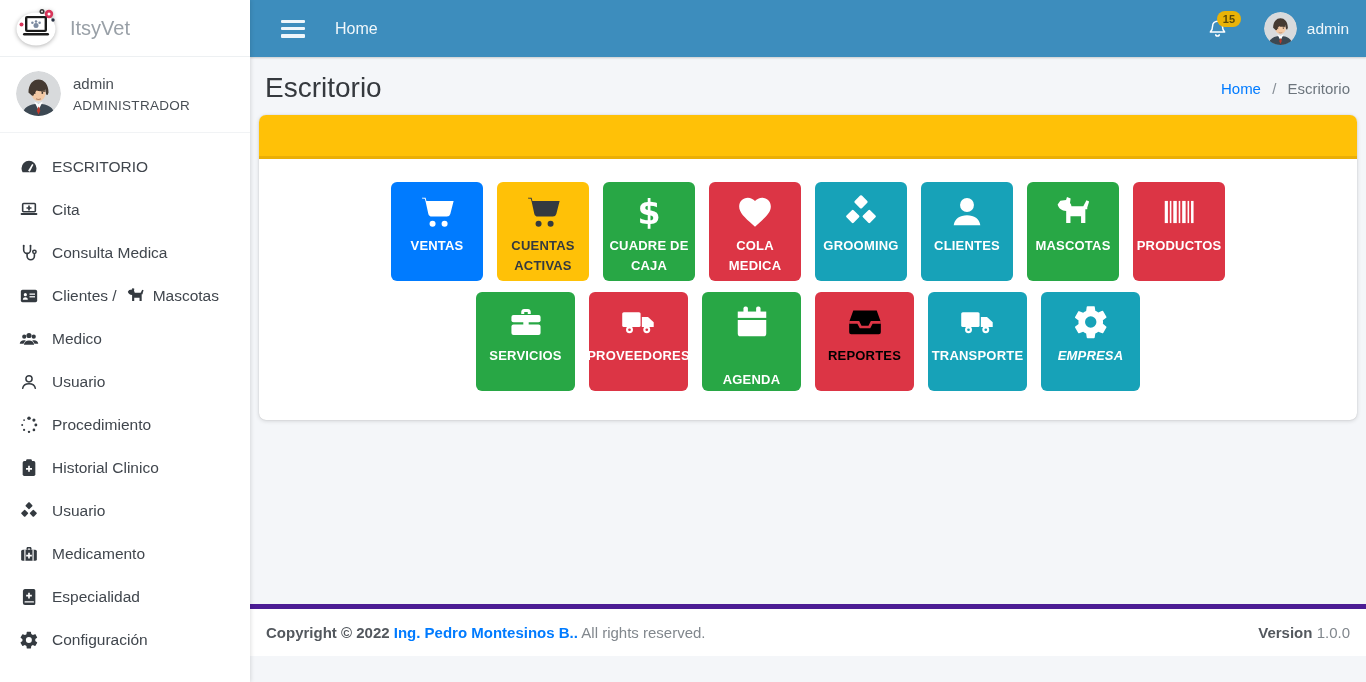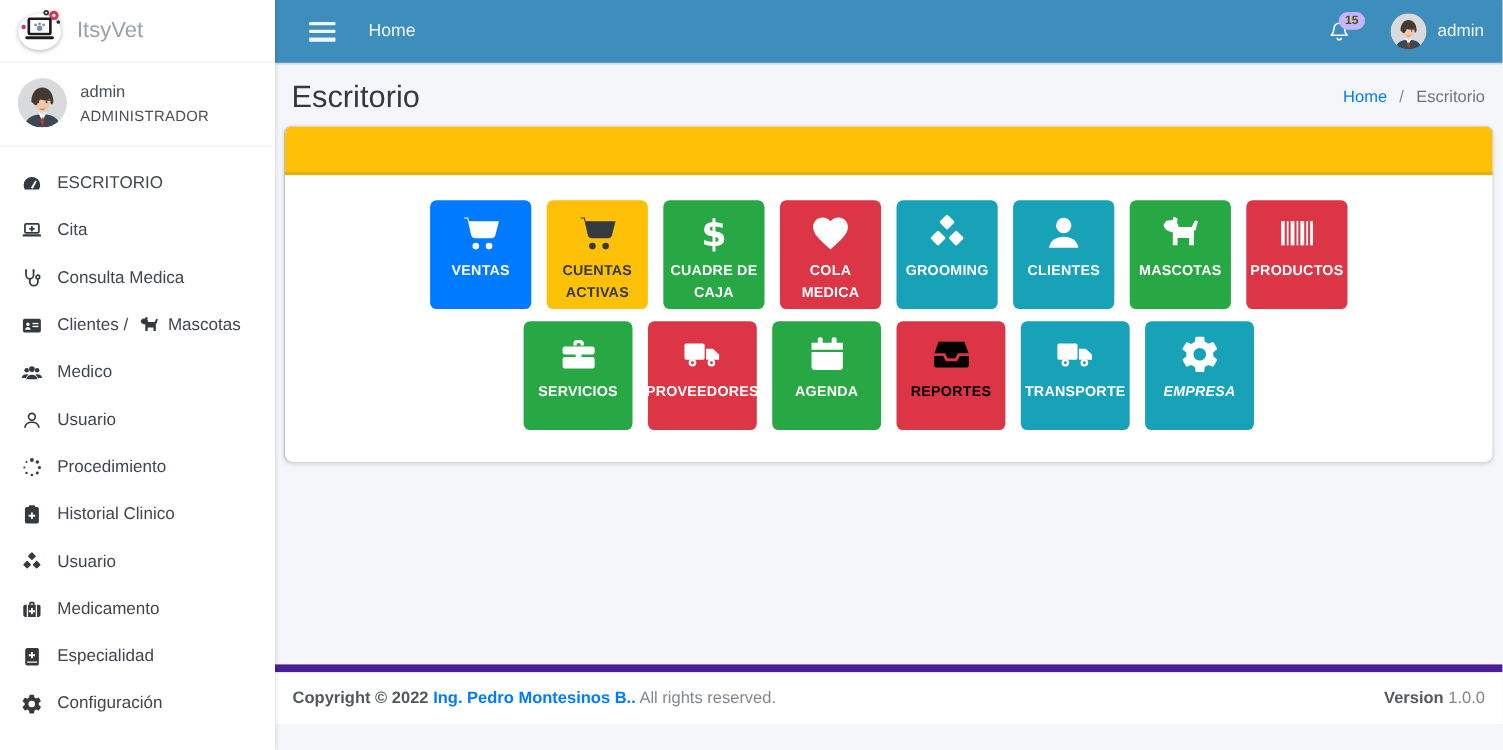--- a/index.html
+++ b/index.html
@@ -32,21 +32,21 @@
   .main { flex:1; display:flex; flex-direction:column; min-width:0; }
   .navbar { height:57px; background:#3d8dbd; display:flex; align-items:center;
     padding:0 17px; color:#fff; box-shadow:0 1px 2px rgba(0,0,0,.18); position:relative; z-index:2; }
   .hamburger { width:24px; height:18px; display:flex; flex-direction:column;
     justify-content:space-between; cursor:pointer; margin-left:14px; }
   .hamburger span { display:block; height:3.6px; border-radius:1px; background:#eef6fb; }
   .nav-home { margin-left:30px; font-size:16px; color:#f0f7fb; text-decoration:none; cursor:pointer; }
   .nav-right { margin-left:auto; display:flex; align-items:center; }
   .bell-wrap { position:relative; cursor:pointer; margin-right:26px; }
   .bell-wrap .icn { width:21px; height:21px; color:#fff; }
-  .nav-badge { position:absolute; top:-7px; left:10px; background:#c4b5fd; color:#5b4a08;
+  .nav-badge { position:absolute; top:-7px; left:10px; background:#eab308; color:#5b4a08;
     font-size:11px; font-weight:bold; padding:1.5px 6px; border-radius:8px; line-height:1.2; }
   .nav-user { display:flex; align-items:center; cursor:pointer; }
   .nav-user .user-avatar { width:33px; height:33px; flex:0 0 33px; }
   .nav-user span { margin-left:10px; font-size:15.5px; color:#f0f7fb; }
   
   .content-wrapper { height:547px; background:#f4f6f9; }
   .content-header { display:flex; justify-content:space-between; align-items:center;
     padding:15px 16px 10px 15px; }
   .page-title { margin:0; font-size:28px; font-weight:400; color:#35393e; }
   .breadcrumb { font-size:15px; color:#6c757d; }
@@ -59,21 +59,21 @@
   .tile-row { display:flex; justify-content:center; gap:14px; }
   .tile-row + .tile-row { margin-top:11px; }
   .tile { width:92px; height:99px; border-radius:6px; background:var(--bg);
     display:flex; flex-direction:column; align-items:center; padding-top:11px;
     cursor:pointer; flex:0 0 auto; }
   .tile-row.row2 .tile { width:99px; }
   .tile .icn { width:38px; height:38px; }
   .tile-label { font-size:13px; font-weight:bold; text-align:center; line-height:1.55;
     margin-top:5px; padding:0 2px; letter-spacing:.2px; }
   
-  .footer { background:#fff; border-top:7px solid #4c1d95; padding:15px 16px;
+  .footer { background:#fff; border-top:5px solid #4c1d95; padding:15px 16px;
     display:flex; justify-content:space-between; font-size:15px; color:#81878d; }
   .footer strong { color:#53585e; }
   .footer-link { color:#007bff; font-weight:bold; text-decoration:none; cursor:pointer; }
   .icn { display:block; }
 </style>
 </head>
 <body>
 
 <aside class="sidebar">
   <div class="brand">
@@ -360,21 +360,21 @@
               <svg class="icn " viewBox="0 0 24 24" fill="currentColor">
                 <rect x="1.4" y="5.8" width="11.6" height="9.4" rx="1"></rect>
                 <path d="M13.8 8.8h3.9l3.6 3.4v3h-7.5z"></path>
                 <circle cx="6" cy="16.9" r="2.2"></circle>
                 <circle cx="16.9" cy="16.9" r="2.2"></circle>
                 <circle cx="6" cy="16.9" r="0.85" fill="var(--bg,#fff)"></circle>
                 <circle cx="16.9" cy="16.9" r="0.85" fill="var(--bg,#fff)"></circle>
               </svg>
               <div class="tile-label">PROVEEDORES</div>
             </div>
-            <div class="tile" style="--bg: #28a745; color: rgb(255, 255, 255);">
+            <div class="tile" style="--bg: #28a745; color: rgb(255, 255, 255); gap: 24px;">
               <svg class="icn " viewBox="0 0 24 24" fill="currentColor">
                 <rect x="6.6" y="2.2" width="2.8" height="4.6" rx="1.2"></rect>
                 <rect x="14.6" y="2.2" width="2.8" height="4.6" rx="1.2"></rect>
                 <path d="M3 5.4h18v4H3z"></path>
                 <path d="M3 10.8h18v8.4a1.8 1.8 0 0 1-1.8 1.8H4.8A1.8 1.8 0 0 1 3 19.2z"></path>
               </svg>
               <div class="tile-label">AGENDA</div>
             </div>
             <div class="tile" style="--bg: #dc3545; color: #000000;">
               <svg class="icn " viewBox="0 0 24 24" fill="currentColor">

